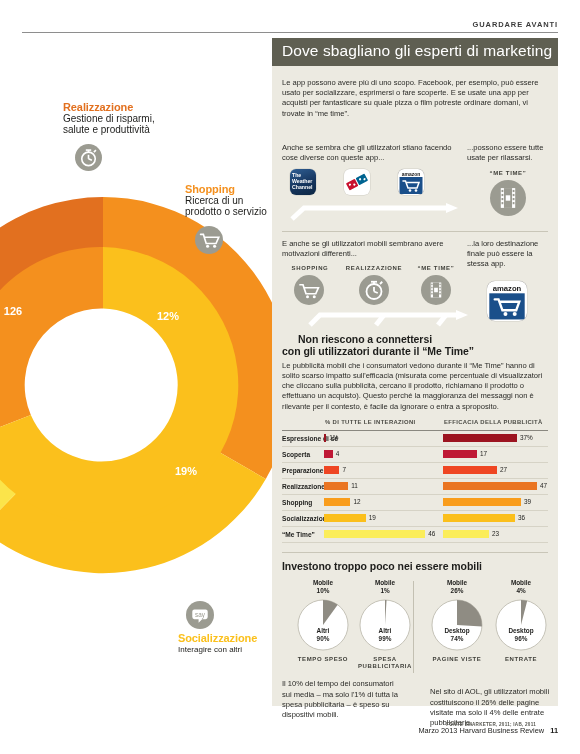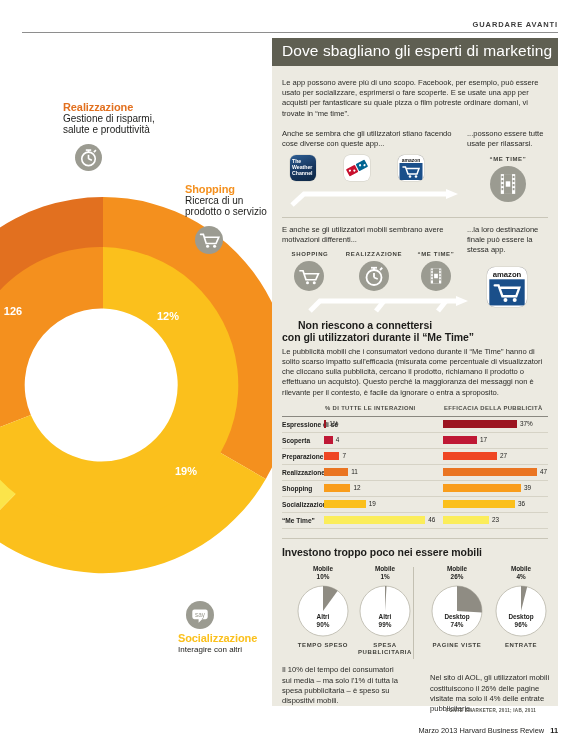--- a/index.html
+++ b/index.html
@@ -173,21 +173,21 @@
   <div id="title-bar">
     <div class="t">Dove sbagliano gli esperti di marketing</div>
   </div>
 
   <div id="right-panel">
     <div class="inner">
 
       <div style="height:9px;"></div>
       <p class="body">Le app possono avere più di uno scopo. Facebook, per esempio, può essere usato per socializzare, esprimersi o fare scoperte. E se usate una app per acquisti per fantasticare su quale pizza o film potreste ordinare domani, vi trovate in “me time”.</p>
 
-      <div style="position:relative;height:80px;margin-top:10px;">
+      <div style="position:relative;height:80px;margin-top:24px;">
         <p class="body" style="position:absolute;left:0;top:0;width:178px;margin:0;">Anche se sembra che gli utilizzatori stiano facendo cose diverse con queste app...</p>
         <p class="body" style="position:absolute;left:185px;top:0;width:82px;margin:0;">...possono essere tutte usate per rilassarsi.</p>
 
         <div class="tile tile-weather" style="position:absolute;left:8px;top:26px;">
           <div class="tw">The<br>Weather<br>Channel</div>
         </div>
         <div class="tile tile-dom" style="position:absolute;left:62px;top:26px;">
           <svg viewBox="0 0 26 26" width="26" height="26">
             <g transform="rotate(-28 13 13)">
               <rect x="2.5" y="9" width="10" height="8" rx="1" fill="#c8102e"></rect>

